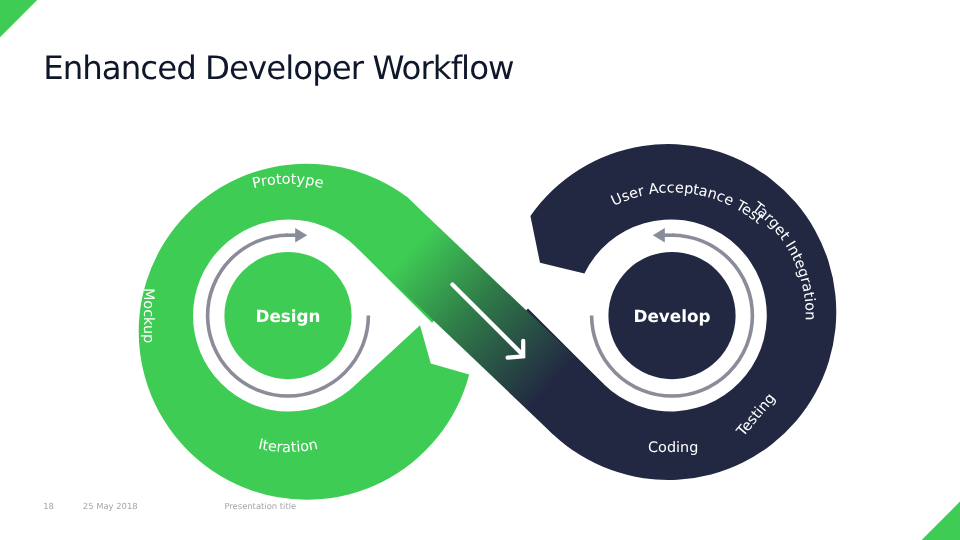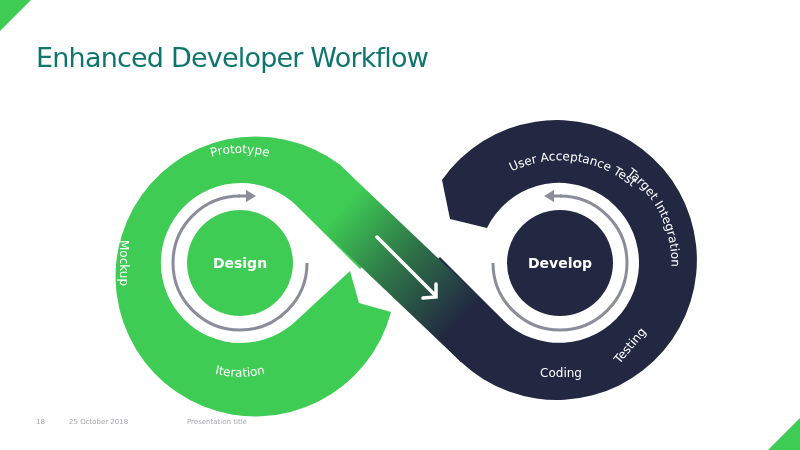--- a/index.html
+++ b/index.html
@@ -1,17 +1,17 @@
 <!DOCTYPE html>
 <html><head>
 <meta charset="utf-8">
 <style>
   html, body { margin:0; padding:0; background:#ffffff; }
   body { width:800px; height:450px; position:relative; overflow:hidden; font-family:"DejaVu Sans", sans-serif; }
-  .slide-title { position:absolute; left:36px; top:42px; font-size:27px; color:#0f766e; font-family:"DejaVu Sans", sans-serif; letter-spacing:-0.8px; white-space:nowrap; }
+  .slide-title { position:absolute; left:36px; top:42px; font-size:27px; color:#0f172a; font-family:"DejaVu Sans", sans-serif; letter-spacing:-0.8px; white-space:nowrap; }
   .footer { position:absolute; top:418px; font-size:7px; color:#a4a6ad; font-family:"DejaVu Sans", sans-serif; white-space:nowrap; }
   .corner { position:absolute; width:0; height:0; }
   .corner-tl { left:0; top:0; border-top:31px solid #3fcc55; border-right:31px solid transparent; }
   .corner-br { right:0; bottom:0; border-bottom:32px solid #3fcc55; border-left:32px solid transparent; }
   svg#diagram { position:absolute; left:0; top:0; }
   .ring-label { font-family:"DejaVu Sans", sans-serif; font-size:12px; fill:#ffffff; }
   .center-label { font-family:"DejaVu Sans", sans-serif; font-size:14px; font-weight:bold; fill:#ffffff; }
 </style>
 </head>
 <body>
@@ -93,14 +93,14 @@
     <textPath href="#tp-develop-top" startOffset="48%" text-anchor="middle">User Acceptance Test</textPath>
   </text>
   <text class="ring-label">
     <textPath href="#tp-develop-right" startOffset="48%" text-anchor="middle">Target Integration</textPath>
   </text>
   <text class="ring-label" transform="translate(633,348) rotate(-50)" text-anchor="middle">Testing</text>
   <text class="ring-label" x="561" y="377" text-anchor="middle">Coding</text>
 </svg>
 
 <div class="footer" style="left:36px;">18</div>
-<div class="footer" style="left:69px;">25 October 2018</div>
+<div class="footer" style="left:69px;">25 May 2018</div>
 <div class="footer" style="left:187px;">Presentation title</div>
 
 </body></html>

